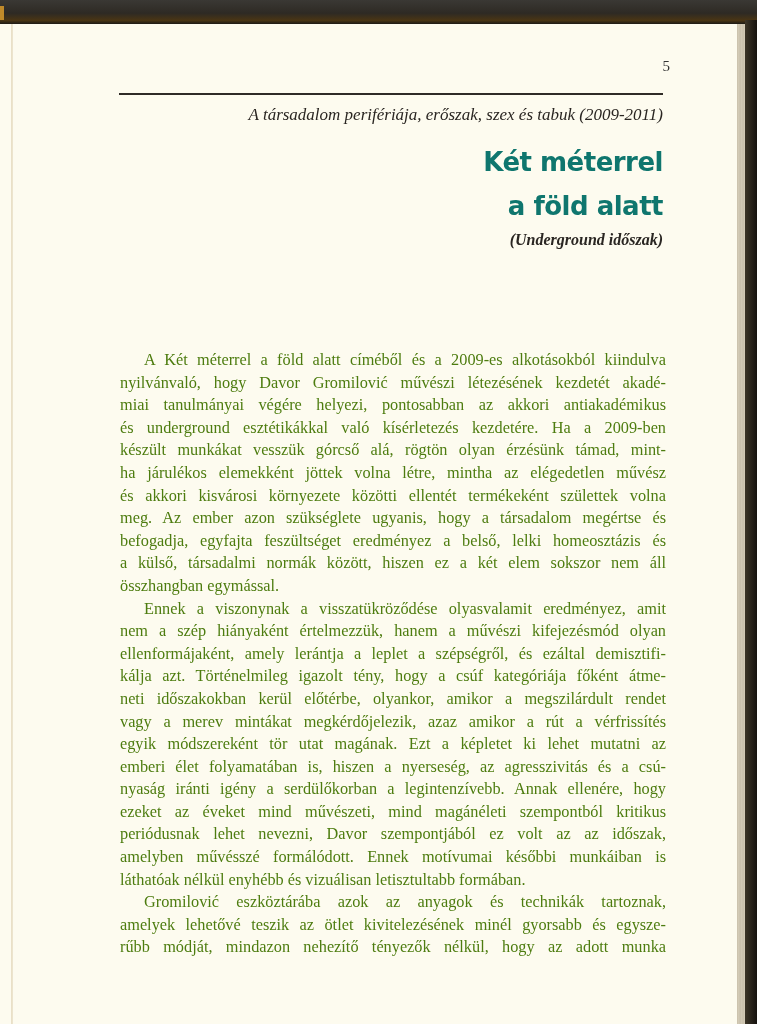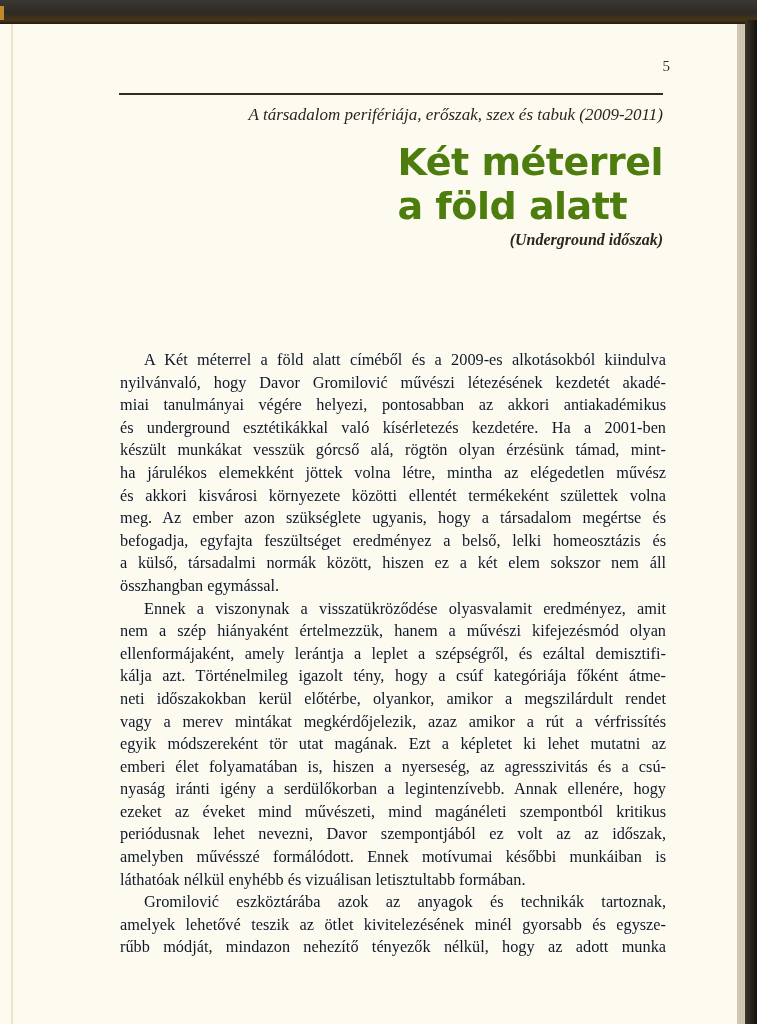--- a/index.html
+++ b/index.html
@@ -34,34 +34,34 @@
     }
     .header-rule {
       position: absolute; left: 119px; top: 93px; width: 544px; height: 2px; background: #2f2b27;
     }
     .section-heading {
       position: absolute; right: 94px; top: 105px;
       font-style: italic; font-weight: normal; font-size: 17px; white-space: nowrap;
       color: #2a2622;
     }
     .chapter-title {
-      position: absolute; right: 94px; top: 140px; 
+      position: absolute; right: 94px; top: 140px; text-align: right;
       font-family: "DejaVu Sans", "Liberation Sans", sans-serif;
-      font-weight: bold; font-size: 38px; line-height: 44px; letter-spacing: -0.5px;
-      color: #4d7c0f;
+      font-weight: bold; font-size: 26px; line-height: 44px; letter-spacing: -0.5px;
+      color: #0f766e;
     }
     .chapter-title span { display: block; white-space: nowrap; }
     .chapter-subtitle {
       position: absolute; right: 94px; top: 231px;
       font-style: italic; font-weight: bold; font-size: 16px; white-space: nowrap;
     }
     .body-text {
       position: absolute; left: 120px; top: 349px; width: 546px;
       font-size: 16.3px; line-height: 22.6px; text-align: justify;
-      color: #0f172a;
+      color: #4d7c0f;
     }
     .body-text .line { display: block; text-align: justify; text-align-last: justify; white-space: nowrap; }
     .body-text .line.last { text-align-last: left; }
     .body-text .line.indent { padding-left: 24px; }
   </style>
 </head>
 <body>
 
 <div class="top-band">
   <div class="hinge"></div>
@@ -80,21 +80,21 @@
   <span>a föld alatt</span>
 </div>
 
 <div class="chapter-subtitle">(Underground időszak)</div>
 
 <div class="body-text" id="body-text">
     <div>
       <span class="line indent">A Két méterrel a föld alatt címéből és a 2009-es alkotásokból kiindulva</span>
       <span class="line">nyilvánvaló, hogy Davor Gromilović művészi létezésének kezdetét aka­dé-</span>
       <span class="line">miai tanulmányai végére helyezi, pontosabban az akkori antiakadémikus</span>
-      <span class="line">és underground esztétikákkal való kísérletezés kezdetére. Ha a 2001-ben</span>
+      <span class="line">és underground esztétikákkal való kísérletezés kezdetére. Ha a 2009-ben</span>
       <span class="line">készült munkákat vesszük górcső alá, rögtön olyan érzésünk támad, mint-</span>
       <span class="line">ha járulékos elemekként jöttek volna létre, mintha az elégedetlen művész</span>
       <span class="line">és akkori kisvárosi környezete közötti ellentét termékeként születtek volna</span>
       <span class="line">meg. Az ember azon szükséglete ugyanis, hogy a társadalom megértse és</span>
       <span class="line">befogadja, egyfajta feszültséget eredményez a belső, lelki homeosztázis és</span>
       <span class="line">a külső, társadalmi normák között, hiszen ez a két elem sokszor nem áll</span>
       <span class="line last">összhangban egymással.</span>
     </div>
     <div>
       <span class="line indent">Ennek a viszonynak a visszatükröződése olyasvalamit eredményez, amit</span>

